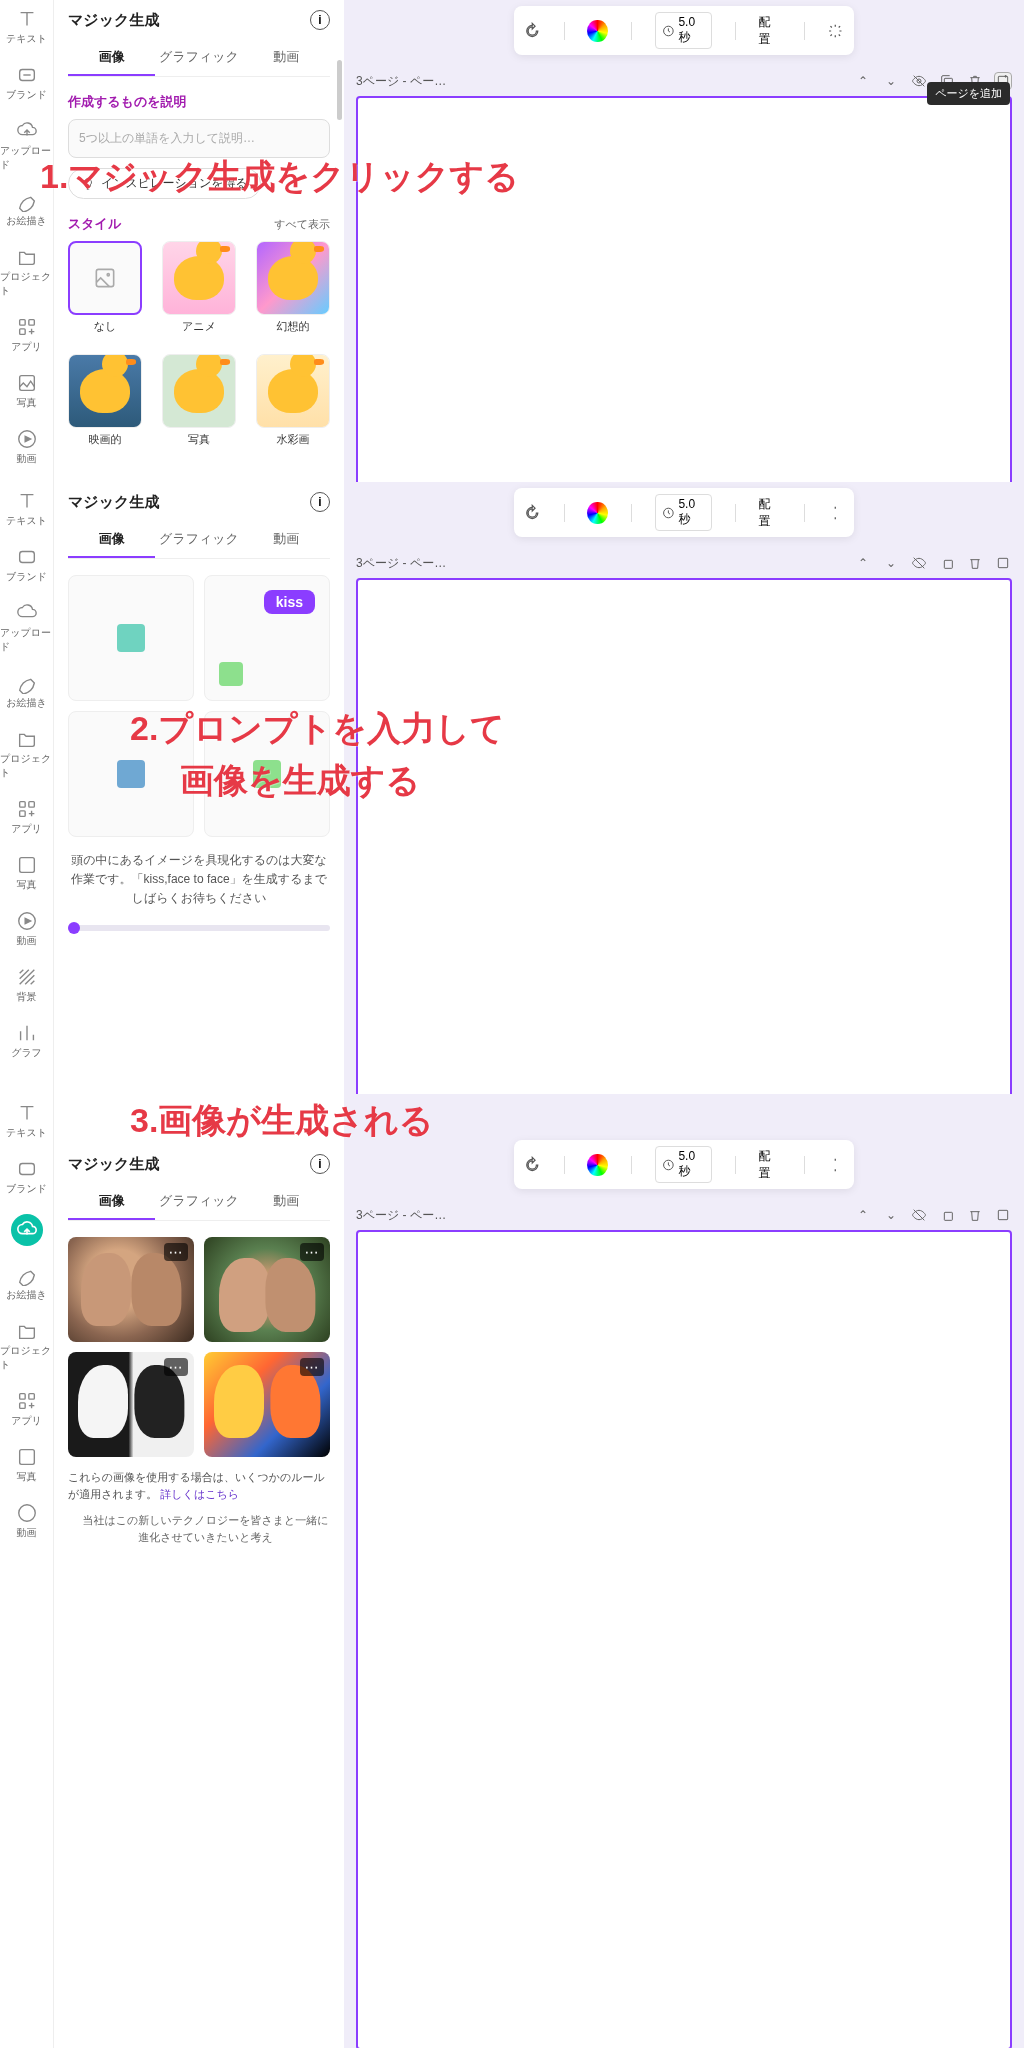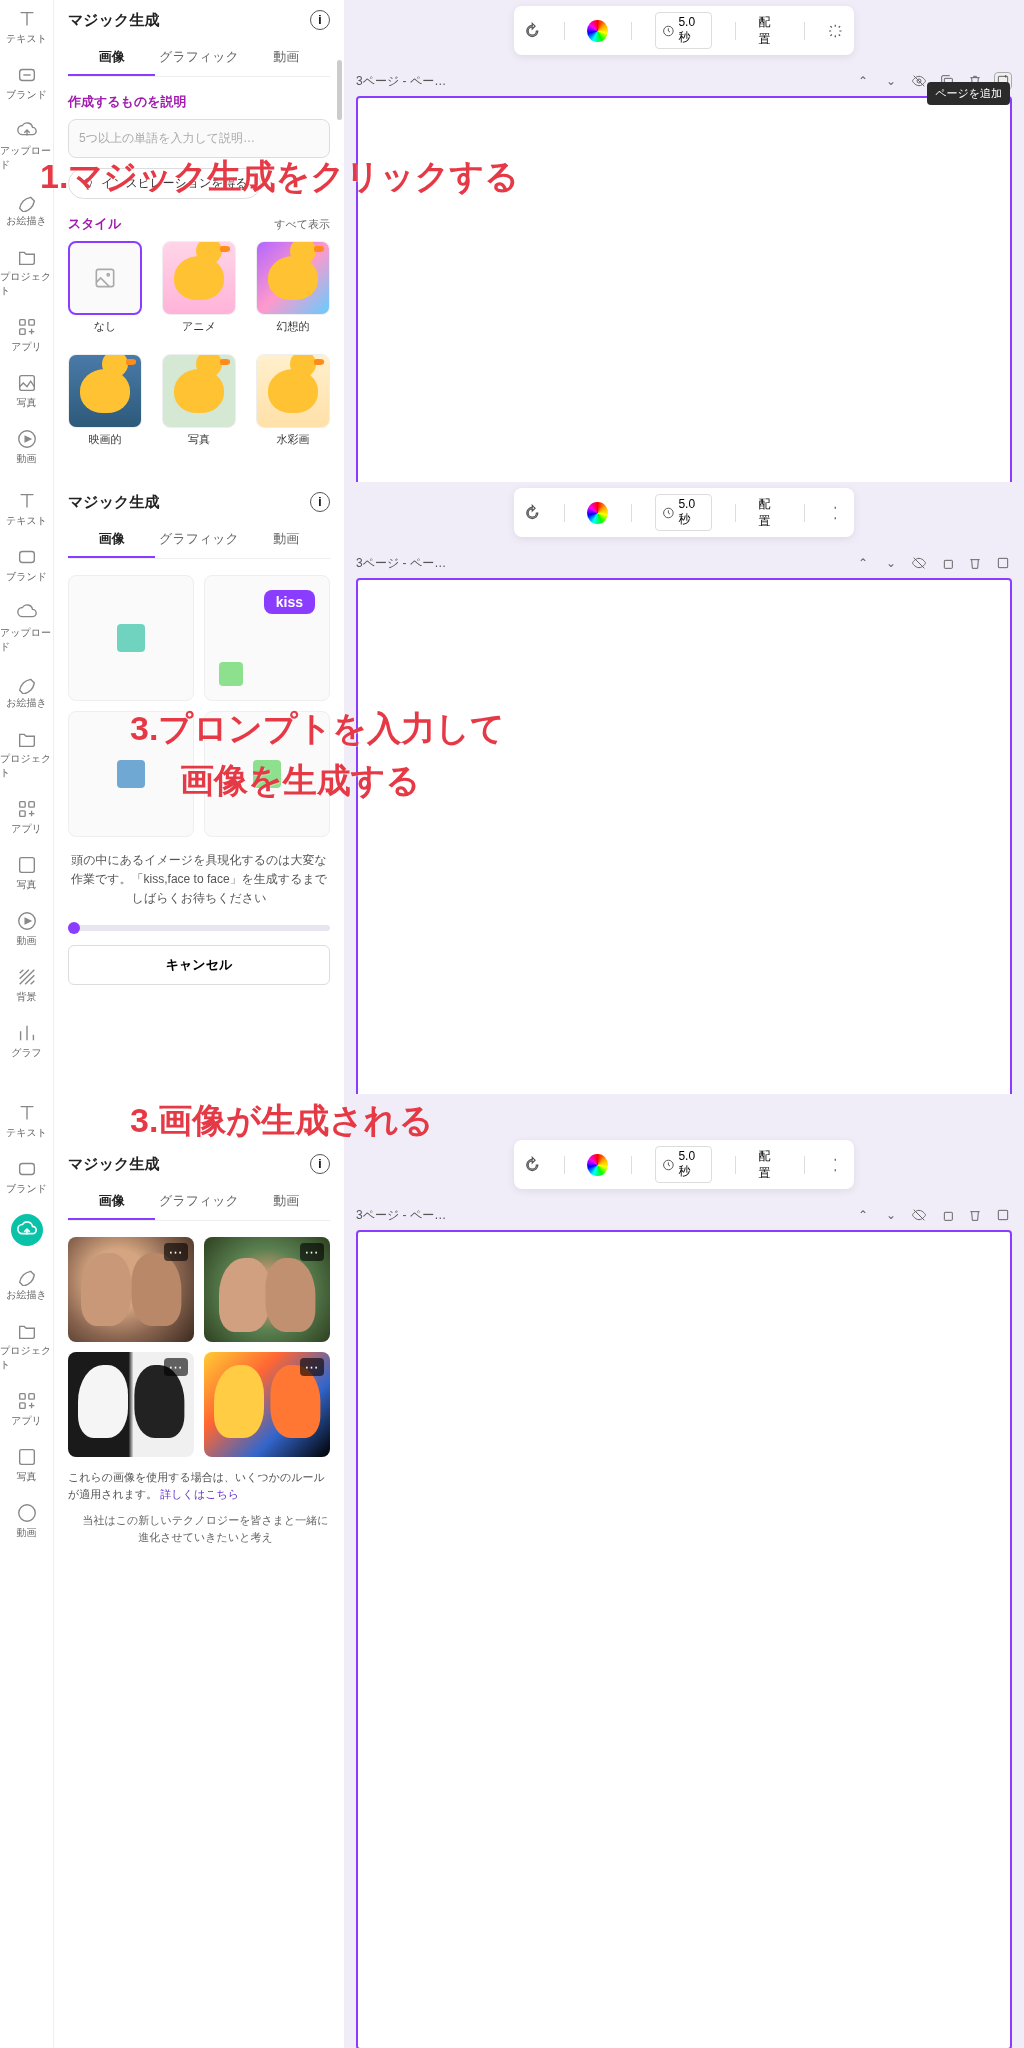--- a/index.html
+++ b/index.html
@@ -356,21 +356,20 @@
         </div>
       <div class="gen-cell">
           <div class="ph" style="background:#6fa8d3"></div>
         </div>
       <div class="gen-cell">
           <div class="ph" style="background:#8de08d"></div>
         </div>
     </div>
     <div class="gen-text">頭の中にあるイメージを具現化するのは大変な作業です。「kiss,face to face」を生成するまでしばらくお待ちください</div>
     <div class="progress-bar"></div>
-    <div class="cancel-btn">キャンセル</div>
   </div>
 
   <div class="canvas-area">
     <div class="top-toolbar">
       <svg width="18" height="18" viewBox="0 0 24 24" fill="none" stroke="#555" stroke-width="1.8">
           <path d="M4 12a8 8 0 018-8V1l4 4-4 4V6a6 6 0 106 6h2a8 8 0 11-16 0z"></path>
         </svg>
       <div class="toolbar-sep"></div>
       <div class="color-wheel"></div>
       <div class="toolbar-sep"></div>
@@ -411,21 +410,21 @@
         </div>
       <div class="page-icon">
           <svg width="16" height="16" viewBox="0 0 24 24" fill="none" stroke="#666" stroke-width="1.5">
             <rect x="5" y="5" width="14" height="14" rx="1"></rect>
           </svg>
         </div>
     </div>
     <div class="canvas-page" style="height:520px"></div>
   </div>
 
-  <div class="overlay-text" style="top:224px; left:130px">3.プロンプトを入力して</div>
+  <div class="overlay-text" style="top:224px; left:130px">2.プロンプトを入力して</div>
   <div class="overlay-text" style="top:276px; left:180px">画像を生成する</div>
 </div>
 
 <div class="step" style="height:954px">
   <div class="sidebar">
     <div class="sidebar-item">
         <svg class="ico" viewBox="0 0 24 24" fill="none" stroke="#888" stroke-width="1.5">
           <path d="M5 5h14M12 5v14"></path>
         </svg>
         <span>テキスト</span>

